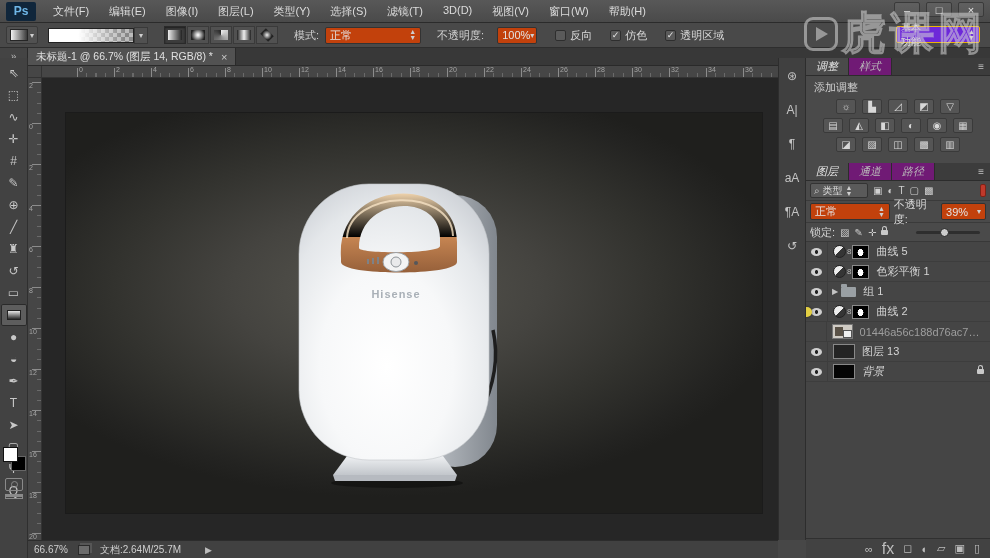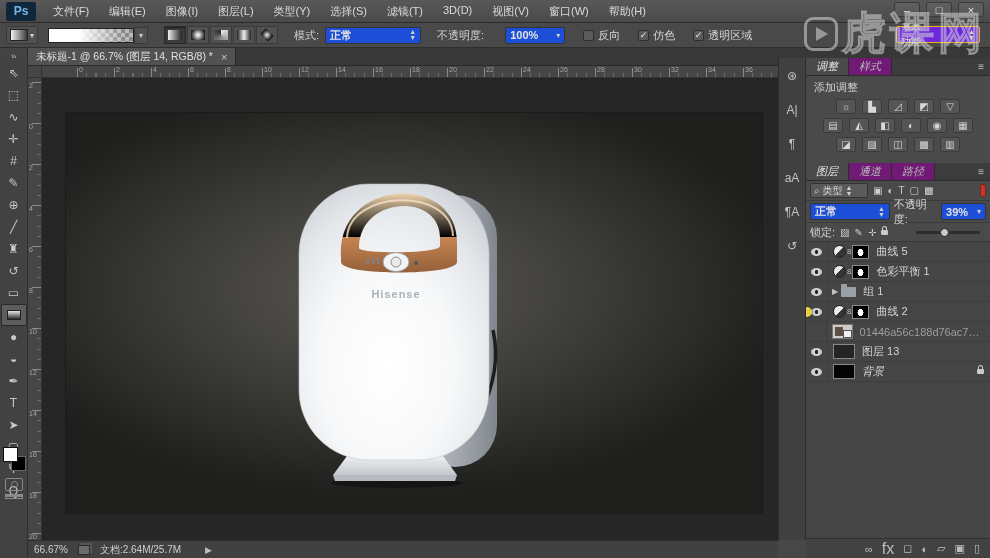--- a/index.html
+++ b/index.html
@@ -27,23 +27,23 @@
   .gtypes{display:flex;gap:1px;margin-left:10px;}
   .gtype{width:22px;height:18px;border:1px solid #3a3a3a;background:#515151;display:flex;align-items:center;justify-content:center;}
   .gtype .chip{width:14px;height:10px;}
   .gtype.sel{background:#3c3c3c;border-color:#2a2a2a;box-shadow:inset 0 1px 2px rgba(0,0,0,.5);}
   .chip.lin{background:linear-gradient(90deg,#eee,#222);}
   .chip.rad{background:radial-gradient(circle,#eee 10%,#222 80%);}
   .chip.ang{background:conic-gradient(#eee,#222);}
   .chip.ref{background:linear-gradient(90deg,#222,#eee,#222);}
   .chip.dia{background:radial-gradient(circle at 50% 50%,#eee 0,#222 70%);transform:rotate(45deg) scale(.8);}
   .olabel{color:#cfcfcf;margin-left:10px;}
-  .field{background:#1d4ed8;border:1px solid #333;border-radius:2px;height:17px;display:flex;align-items:center;justify-content:space-between;padding:0 4px;color:#e3e3e3;font-weight:bold;}
+  .field{background:#c2410c;border:1px solid #333;border-radius:2px;height:17px;display:flex;align-items:center;justify-content:space-between;padding:0 4px;color:#e3e3e3;}
   .f-mode{width:96px;}
-  .f-op{width:60px;margin-left:15px;}
+  .f-op{width:40px;margin-left:7px;}
   .updown{font-size:7px;color:#cfcfcf;line-height:6px;}
   .cbgroup{display:flex;align-items:center;gap:4px;margin-left:12px;}
   .cbox{width:11px;height:11px;border:1px solid #2e2e2e;background:#5a5a5a;border-radius:2px;display:flex;align-items:center;justify-content:center;font-size:9px;color:#e8e8e8;}
   .wsbtn{position:absolute;right:10px;top:3px;width:84px;height:17px;background:#6d28d9;border:1px solid #eab308;border-radius:2px;display:flex;align-items:center;justify-content:space-between;padding:0 4px;font-size:10px;color:#d8d8d8;gap:39px;}
 
   
   .tabbar{position:absolute;left:0;top:48px;width:990px;height:18px;background:#383838;border-bottom:1px solid #2a2a2a;display:flex;align-items:stretch;}
   .tb-collapse{width:28px;display:flex;align-items:center;justify-content:center;color:#bdbdbd;font-size:10px;background:#444;border-right:1px solid #2a2a2a;}
   .doctab{display:flex;align-items:center;gap:8px;background:#525252;border-right:1px solid #2a2a2a;padding:0 8px;color:#e0e0e0;font-size:10.5px;max-width:230px;}
   .doctab .close{color:#c9c9c9;font-size:11px;}

